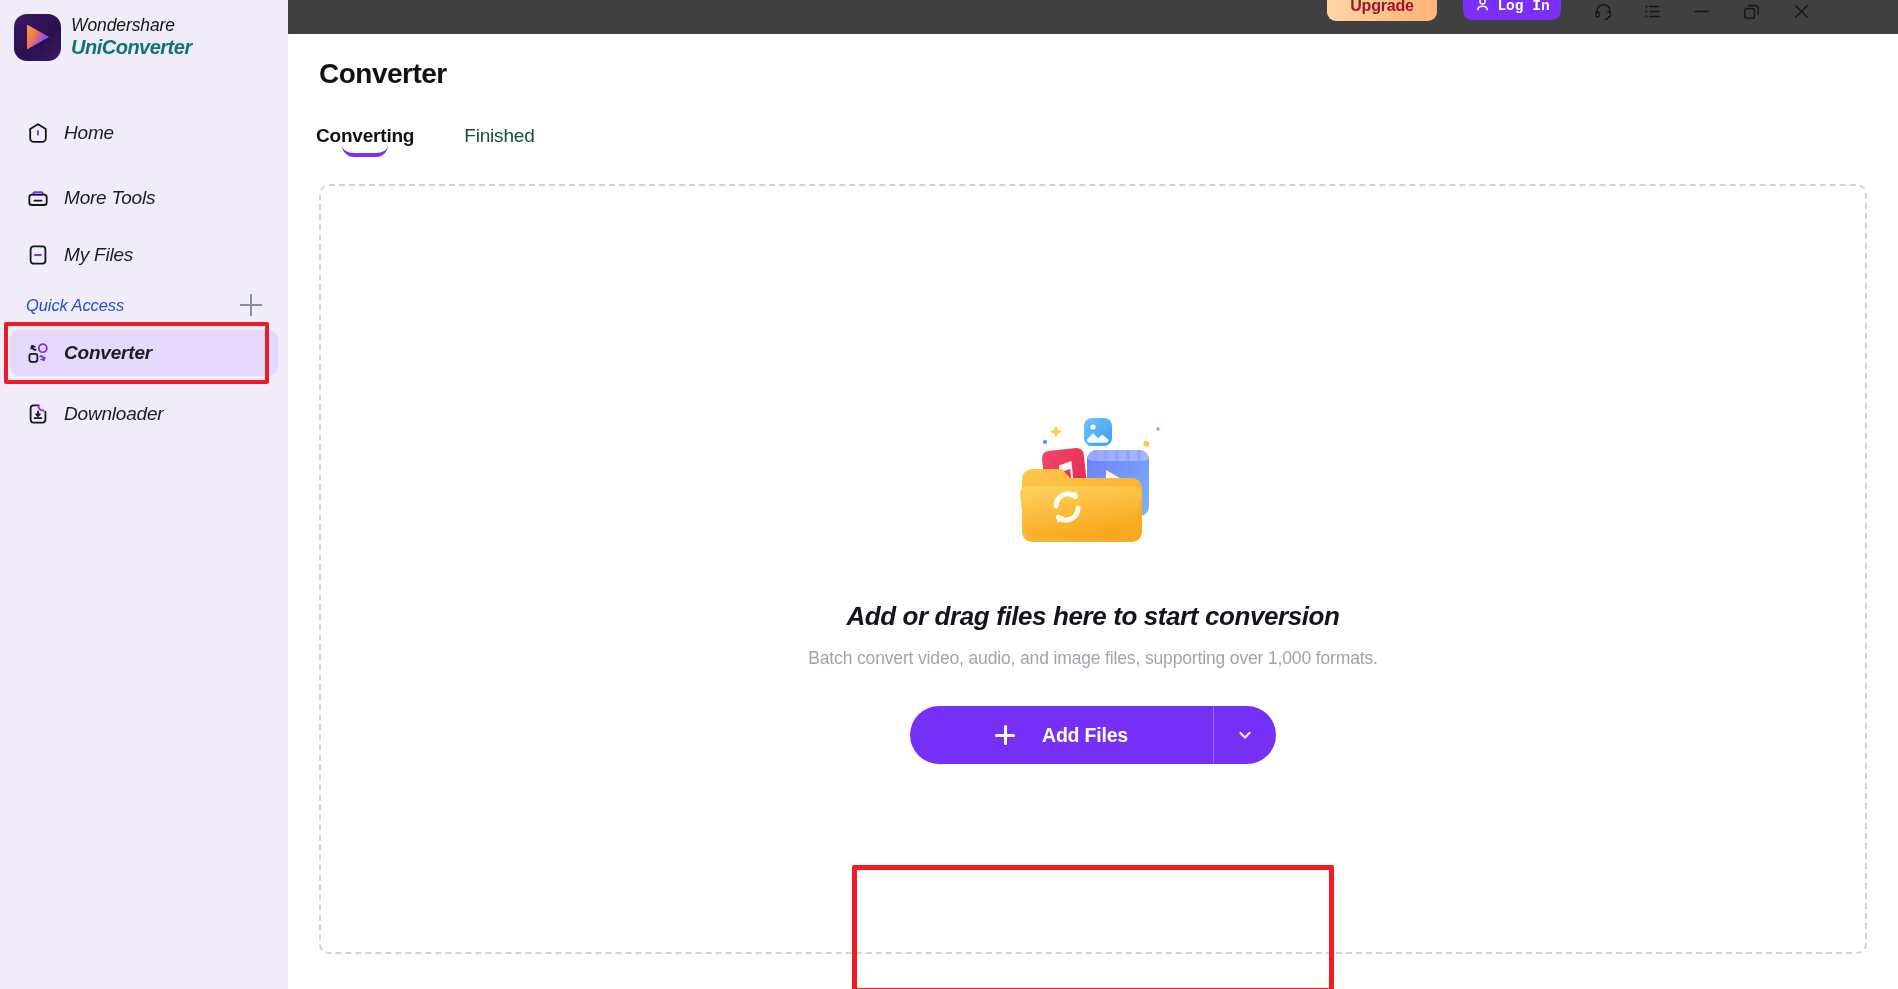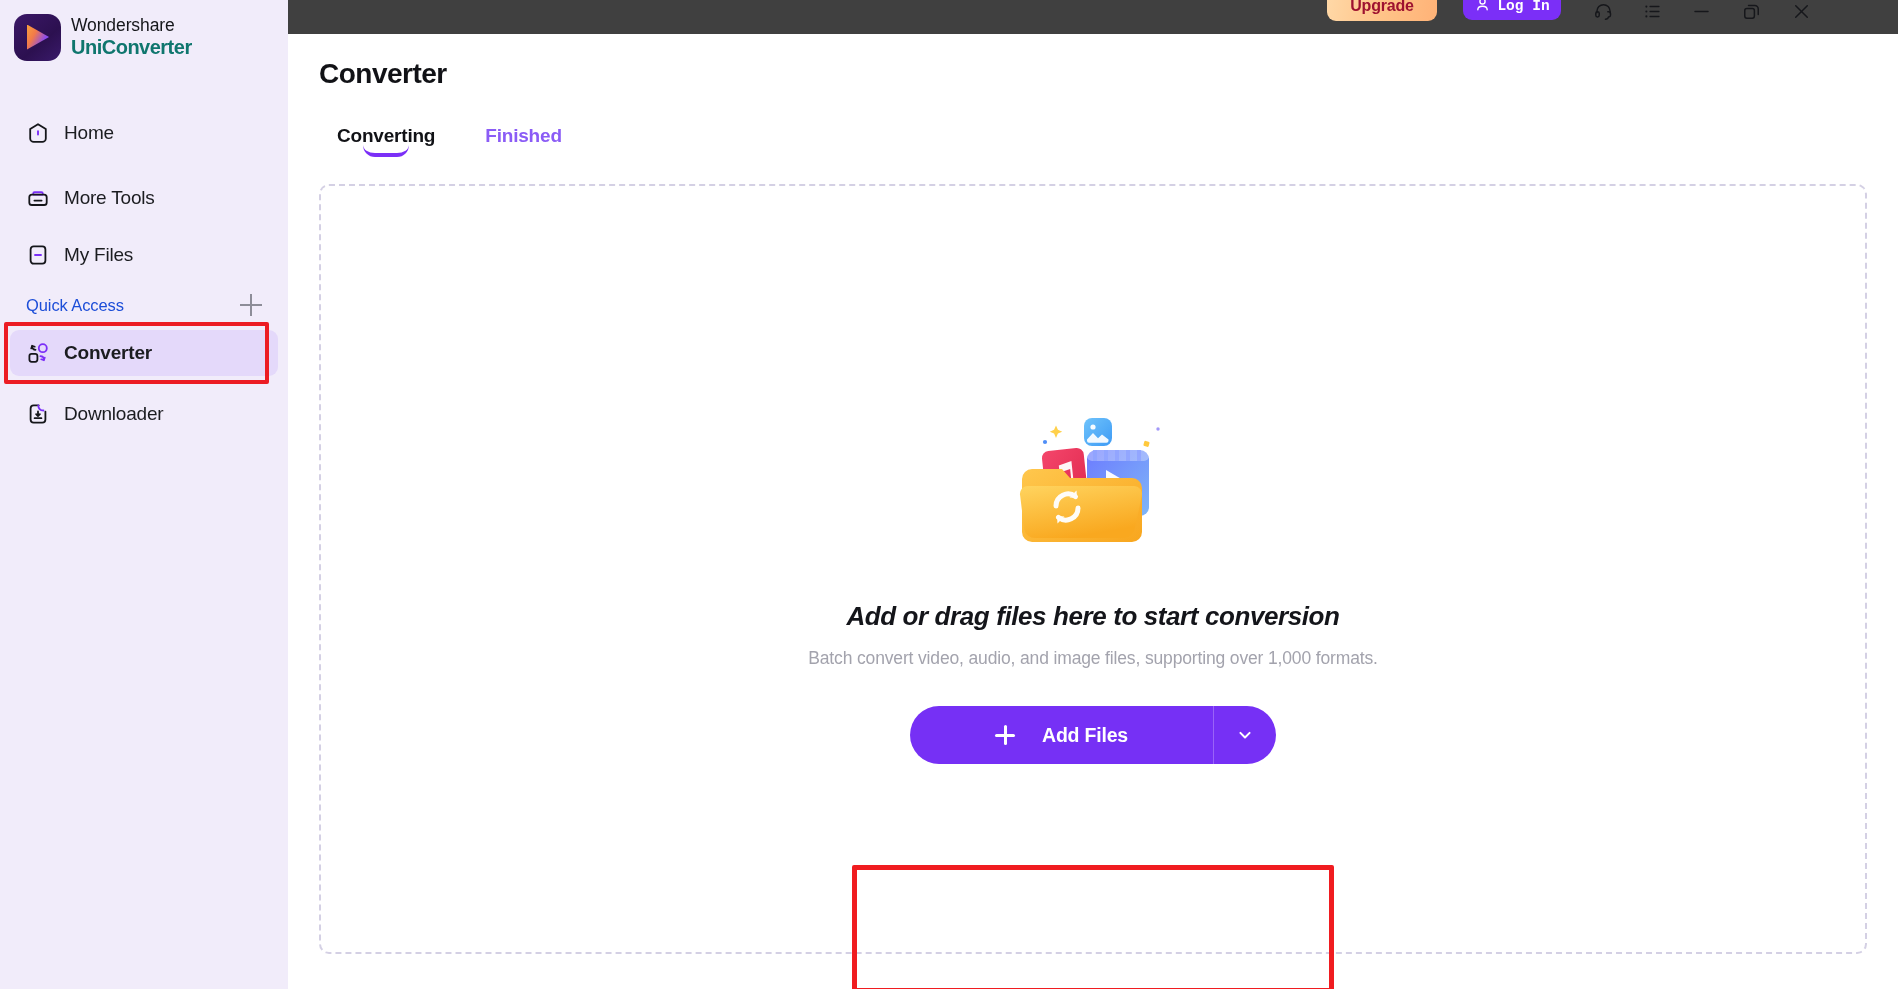--- a/index.html
+++ b/index.html
@@ -17,20 +17,21 @@
     background: #ffffff;
   }
 
   
   #sidebar {
     position: absolute;
     left: 0; top: 0;
     width: 324px;
     height: 989px;
     background: #f1ecfa;
+    font-style: italic;
   }
   .brand {
     position: absolute;
     left: 14px; top: 8px;
     width: 270px;
     height: 58px;
     display: flex;
     align-items: center;
     gap: 10px;
   }
@@ -199,33 +200,32 @@
   #page-title {
     position: absolute;
     left: 31px; top: 24px;
     font-size: 28px;
     font-weight: 700;
     color: #111216;
     letter-spacing: -0.5px;
   }
   .tabs {
     position: absolute;
-    left: 49px; top: 91px;
+    left: 28px; top: 91px;
     display: flex;
     align-items: flex-start;
     gap: 50px;
   }
   .tab {
     position: relative;
     font-size: 19px;
-    color: #8b5cf6;
+    color: #14532d;
     cursor: pointer;
     padding-bottom: 10px;
     letter-spacing: -0.2px;
-    font-weight: bold;
   }
   .tab.active { color: #111216; font-weight: 700; }
   .tab.active .tab-underline {
     position: absolute;
     left: 50%;
     transform: translateX(-50%);
     bottom: 0px;
     width: 46px; height: 12px;
     border-bottom: 4px solid #7b2ff7;
     border-radius: 0 0 22px 22px;

